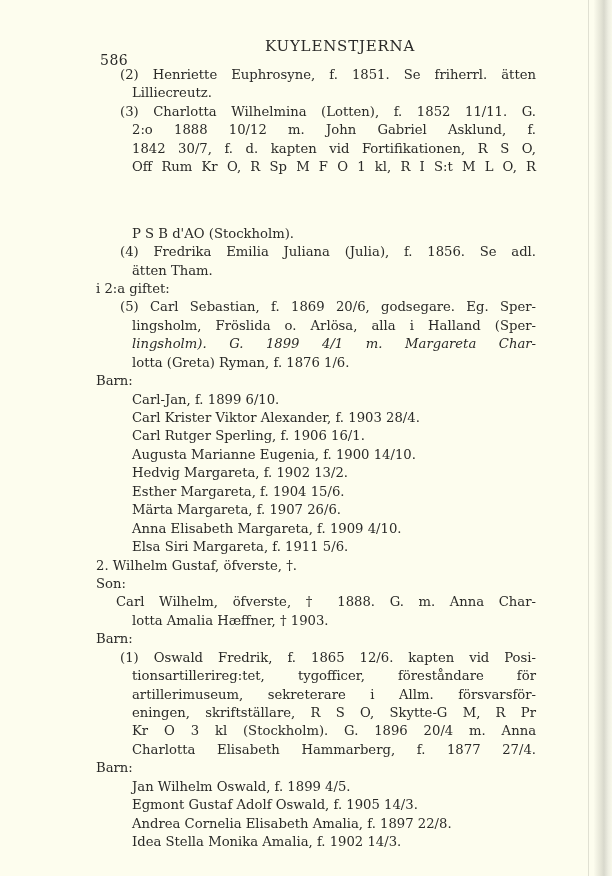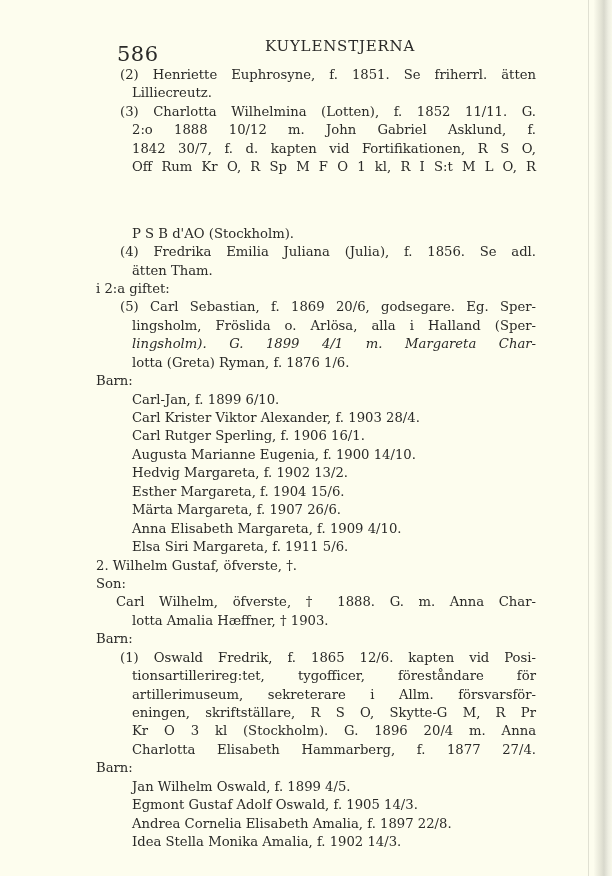--- a/index.html
+++ b/index.html
@@ -13,21 +13,21 @@
   .edge {
     position:absolute; top:0; right:0; width:18px; height:876px;
     background:linear-gradient(to right,#fbfbec 0%,#e6e6d8 35%,#d8d8cc 55%,#eeeee2 80%,#f8f8ea 100%);
   }
   .edge2 {
     position:absolute; top:0; left:588px; width:1px; height:876px; background:#e0e0d2;
   }
   .header {
     position:absolute; top:34px; left:100px; width:440px; height:22px;
   }
-  .pagenum { position:absolute; left:0; top:8px; font-size:21px; letter-spacing:0.5px;margin-left:17px; }
+  .pagenum { position:absolute; left:0; top:18px; font-size:14px; letter-spacing:0.5px; }
   .runhead { position:absolute; left:165px; top:3px; font-size:15px; letter-spacing:0.8px; }
   .content {
     position:absolute; top:66px; left:96px; width:440px;
     font-size:13.2px; line-height:18.45px;
   }
   .line { white-space:nowrap; position:relative; height:18.45px; }
   .center { text-align:left; }
   .just { text-align:justify; text-align-last:justify; }
 </style>
 </head>

